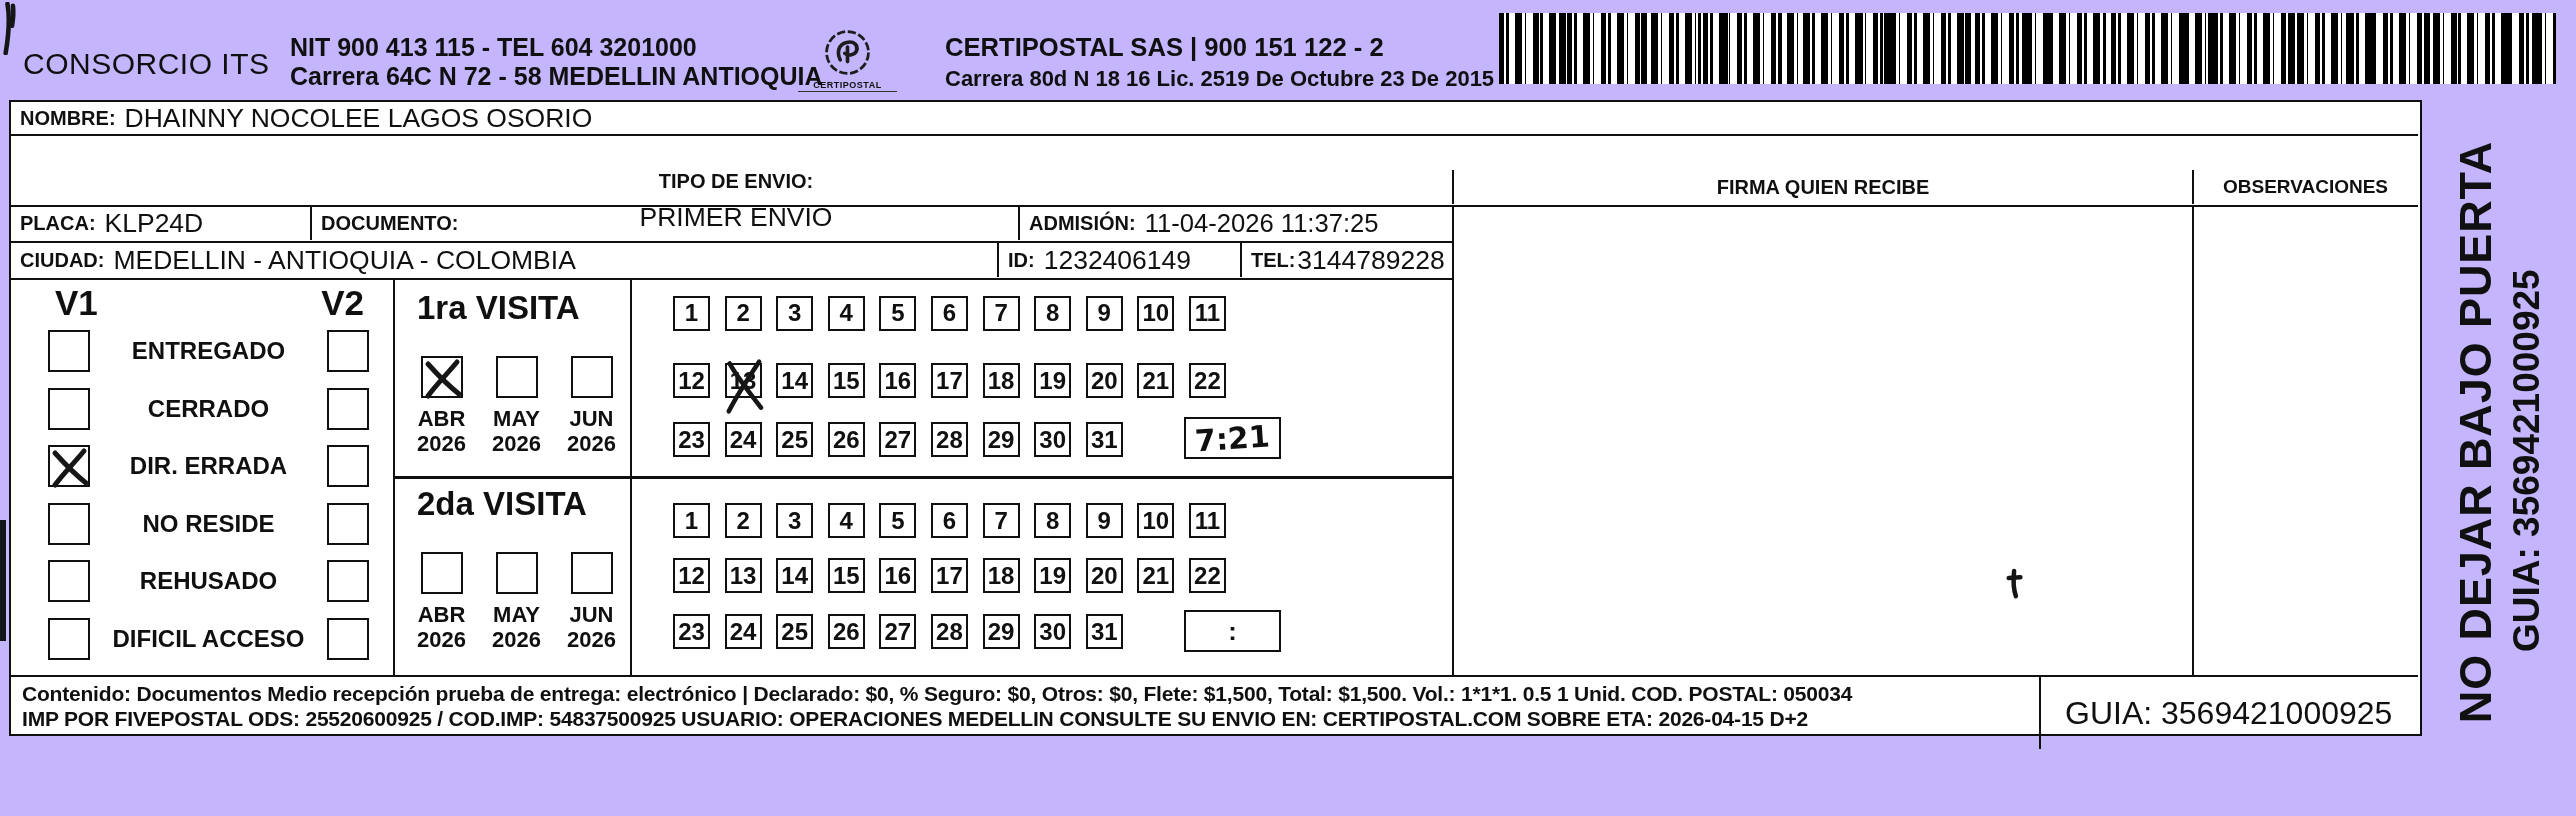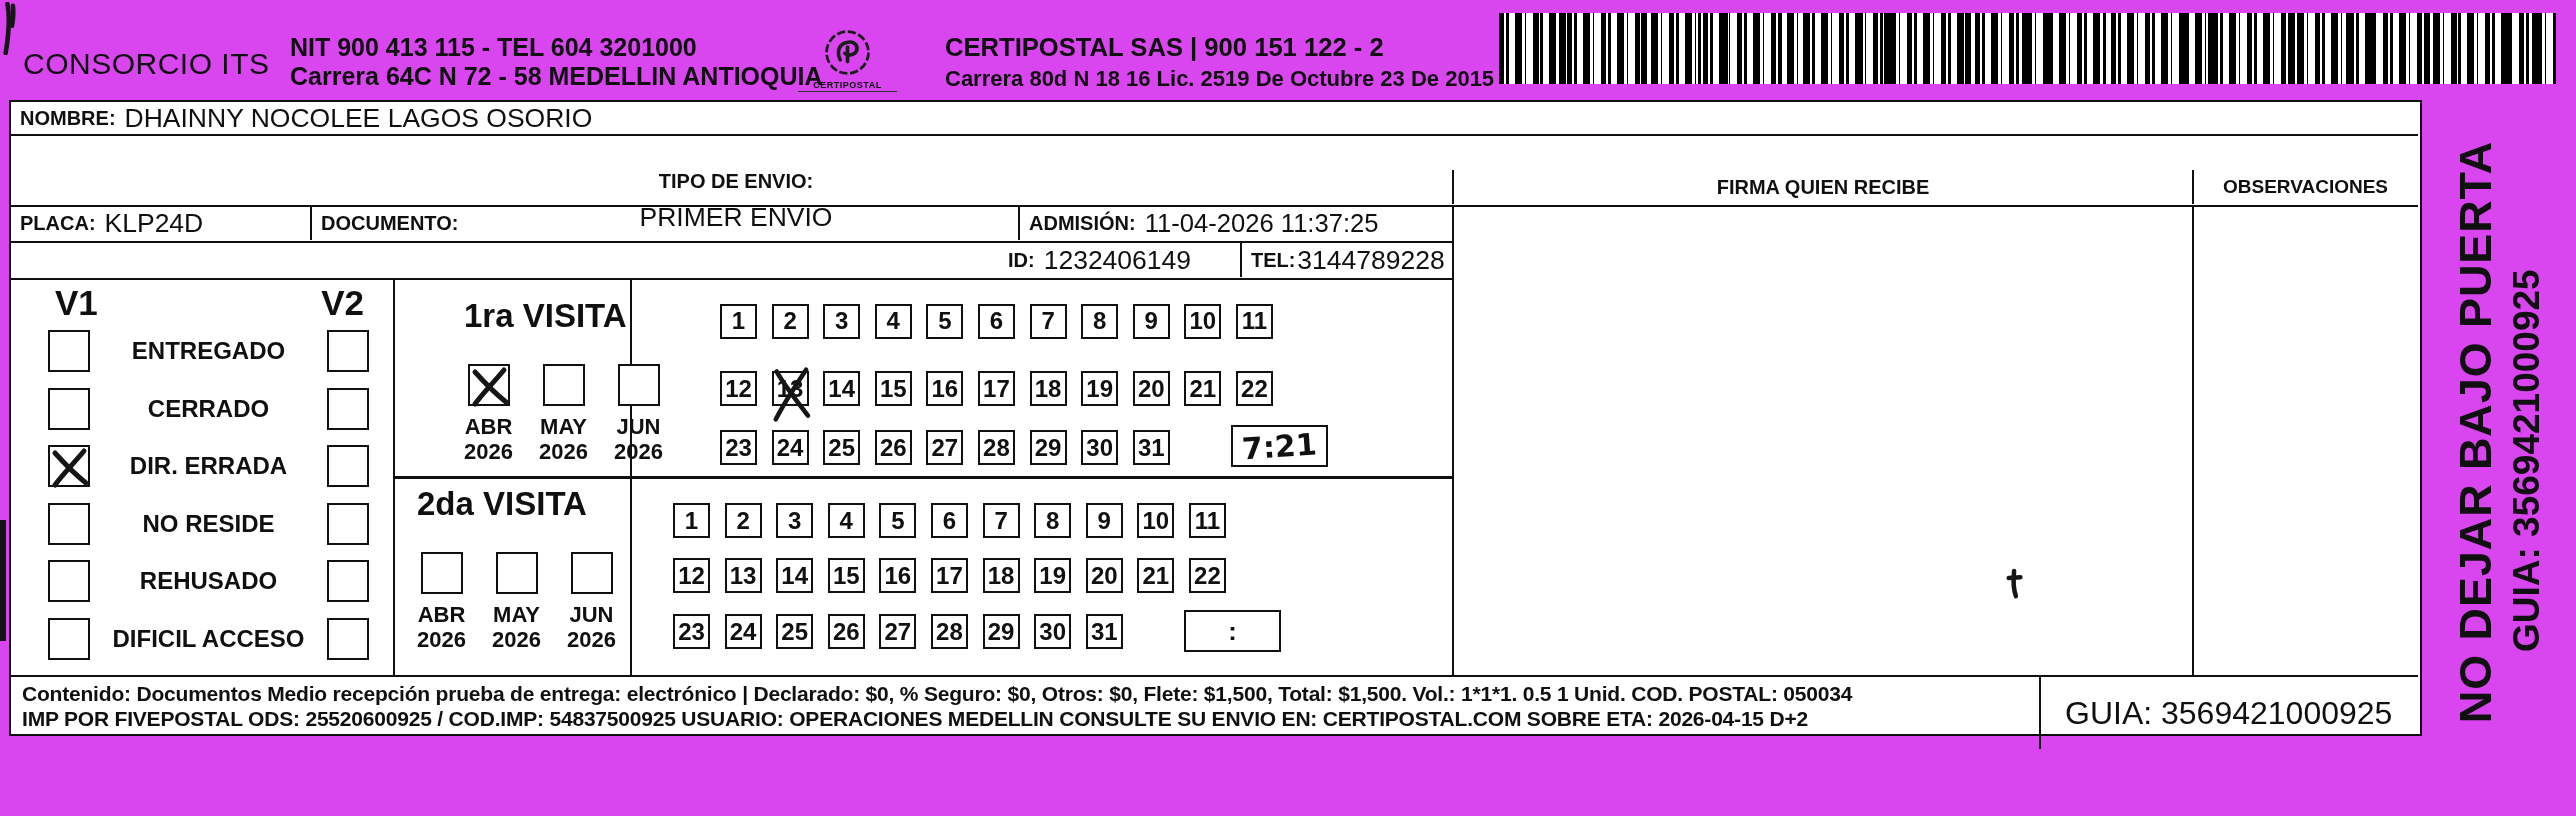--- a/index.html
+++ b/index.html
@@ -1,18 +1,18 @@
 <!DOCTYPE html>
 <html style="font-size:14.6px"><head>
 <meta charset="utf-8">
 <style>
   :root{ --ink:#101010; --bd:2.7px solid #101010; }
   *{box-sizing:border-box;}
   body{margin:0;background:#fff;}
-  .sheet{position:relative;width:2576px;height:816px;background:#d946ef;color:var(--ink);
+  .sheet{position:relative;width:2576px;height:816px;background:#c4b5fd;color:var(--ink);
          font-family:"Liberation Sans",sans-serif;overflow:hidden;}
   .abs{position:absolute;}
 
   
   .company{left:23px;top:47px;font-size:30px;letter-spacing:0.5px;}
   .hblock{line-height:29px;font-weight:bold;}
   .nit{left:290px;top:33px;font-size:25px;}
   .carrier{left:945px;top:33px;}
   .carrier .l1{font-size:25.6px;font-weight:bold;}
   .carrier .l2{font-size:22px;font-weight:bold;margin-top:3.7px;}
@@ -60,21 +60,21 @@
             font-size:35px;font-weight:bold;}
   .status-rows{position:absolute;left:0;top:51px;right:0;display:flex;flex-direction:column;gap:15.5px;
                padding:0 24px 0 37px;}
   .status-row{display:flex;align-items:center;height:42px;}
   .status-label{flex:1;text-align:center;font-weight:bold;font-size:24px;}
   .cb{width:42px;height:42px;border:var(--bd);position:relative;flex:none;background:#fff;}
   .visita-col{left:384px;top:0;width:237px;height:396px;border-right:var(--bd);}
   .cal-col{left:621px;top:0;width:822px;height:396px;}
   .visit-divider{left:384px;top:197px;width:1059px;height:2.7px;background:#101010;}
   .visit-block{position:absolute;left:0;width:100%;}
-  .vb1{top:12px;height:241px;margin-left:47px;} .vb2{top:200px;height:196px;}
+  .vb1{top:4px;height:241px;} .vb2{top:200px;height:196px;}
   .visit-title{position:absolute;left:22px;top:5.5px;font-size:33px;font-weight:bold;}
   .months{position:absolute;left:9px;top:73px;display:flex;}
   .month-col{width:75px;display:flex;flex-direction:column;align-items:center;}
   .month-label{font-size:22px;font-weight:bold;margin-top:9px;line-height:24px;}
   .year-label{font-size:22px;font-weight:bold;line-height:25.6px;}
   .cal-block{position:absolute;left:0;width:822px;}
   .cal-row{position:absolute;left:41px;display:flex;gap:14.6px;}
   .day{width:37px;height:35px;border:var(--bd);display:flex;align-items:center;justify-content:center;
        font-weight:bold;font-size:24px;position:relative;background:#fff;}
   .time-box{position:absolute;left:552px;width:97px;height:42px;border:var(--bd);
@@ -153,20 +153,24 @@
       <div class="cell cell-documento fieldrow">
         <span class="lbl">DOCUMENTO:</span>
       </div>
       <div class="cell cell-admision fieldrow">
         <span class="lbl">ADMISIÓN:</span>
         <span class="val" style="font-size:25.6px">11-04-2026 11:37:25</span>
       </div>
     </div>
 
     <div class="cell row-ciudad">
+      <div class="cell cell-ciudad fieldrow">
+        <span class="lbl">CIUDAD:</span>
+        <span class="val">MEDELLIN - ANTIOQUIA - COLOMBIA</span>
+      </div>
       <div class="cell cell-id fieldrow">
         <span class="lbl">ID:</span>
         <span class="val">1232406149</span>
       </div>
       <div class="cell cell-tel fieldrow" style="gap:1.8px">
         <span class="lbl">TEL:</span>
         <span class="val">3144789228</span>
       </div>
     </div>
 

